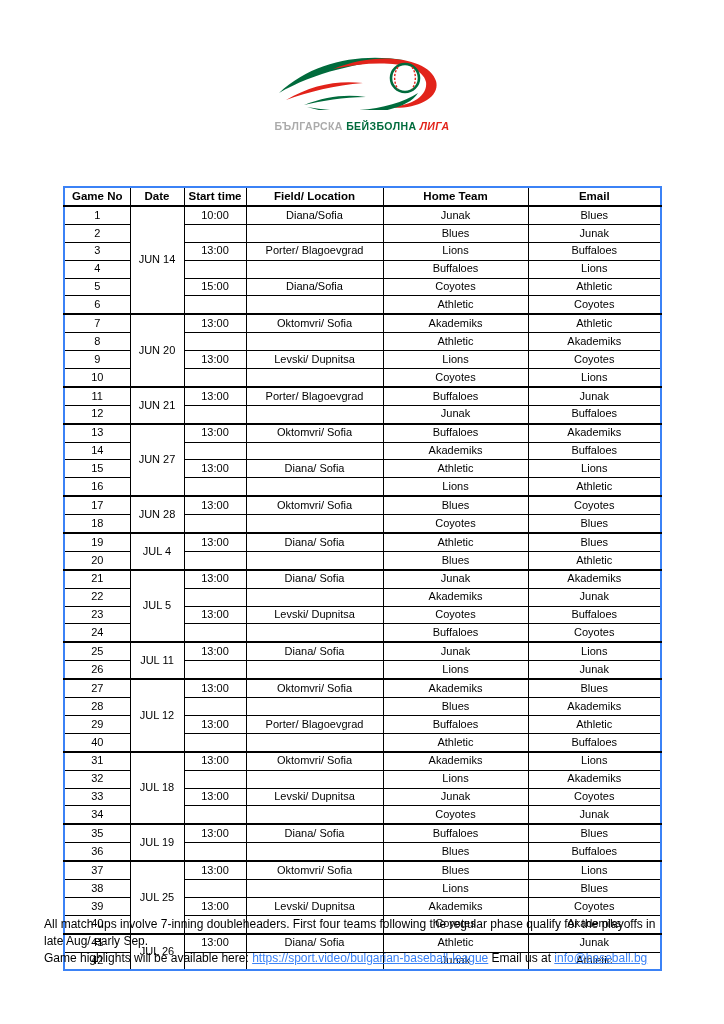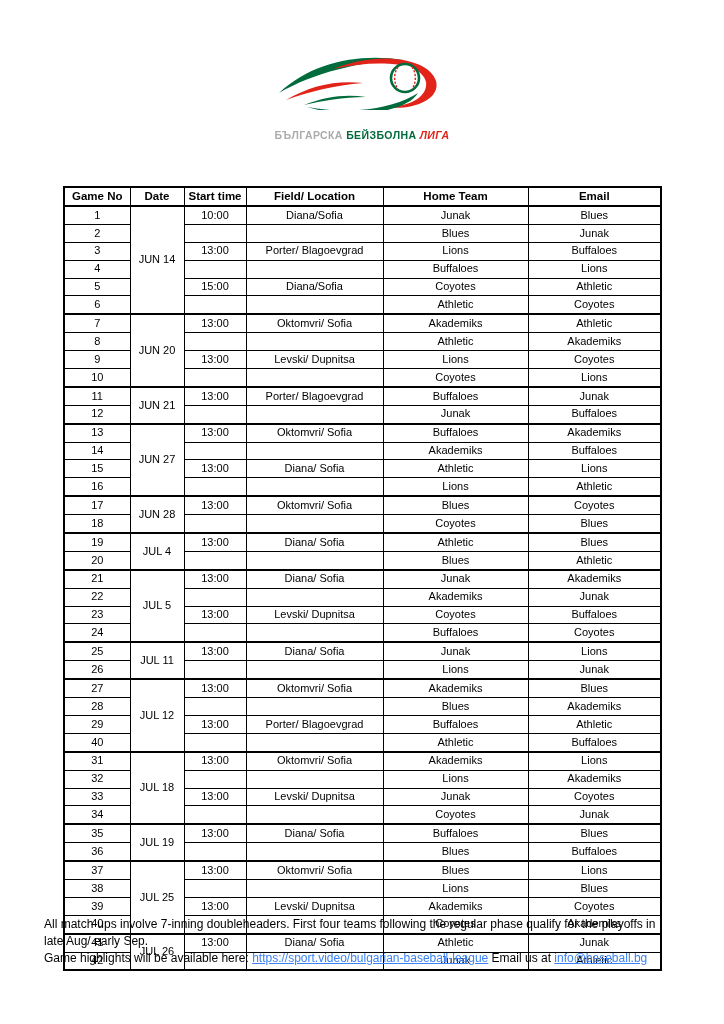--- a/index.html
+++ b/index.html
@@ -7,33 +7,33 @@
     width:724px;height:1024px;position:relative;background:#ffffff;
     font-family:"Liberation Sans", sans-serif;color:#000;
   }
   .page{position:absolute;inset:0;}
 
   
   .logo{position:absolute;left:50%;top:52px;transform:translateX(-50%);
         width:176px;text-align:center;}
   .logo svg{display:block;margin:0 auto;}
   .logo-text{font-size:10.5px;font-weight:bold;letter-spacing:.4px;
-             margin-top:19px;white-space:nowrap;}
+             margin-top:10px;white-space:nowrap;}
   .logo-text .w1{color:#ABABAB;}
   .logo-text .w2{color:#006B3C;}
   .logo-text .w3{color:#E2231A;font-style:italic;}
 
   
   .doc-title{position:absolute;top:151px;left:0;width:100%;text-align:center;
              font-weight:bold;font-size:13px;}
 
   
   table.cal{position:absolute;left:63px;top:186px;width:597px;
             border-collapse:collapse;table-layout:fixed;
-            border:2px solid #000000;padding-left:44px;}
+            border:2px solid #3b82f6;padding-left:44px;}
   .cal th,.cal td{
     border:1px solid #000;text-align:center;vertical-align:middle;
     padding:0;font-size:11px;height:16.9px;line-height:1.05;
     overflow:hidden;white-space:nowrap;
   }
   .cal th{font-weight:bold;font-size:11.5px;height:17px;border-bottom:2px solid #000;}
   .cal tr.group-start td{border-top:2px solid #000;}
 
   
   .footer{position:absolute;top:916px;left:0;width:100%;text-align:left;

